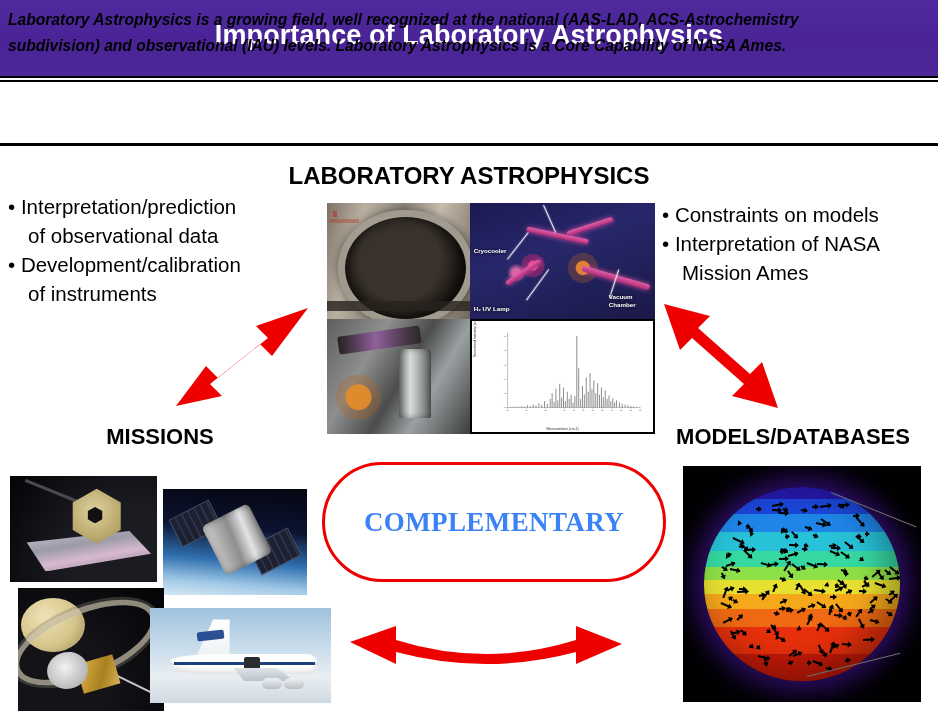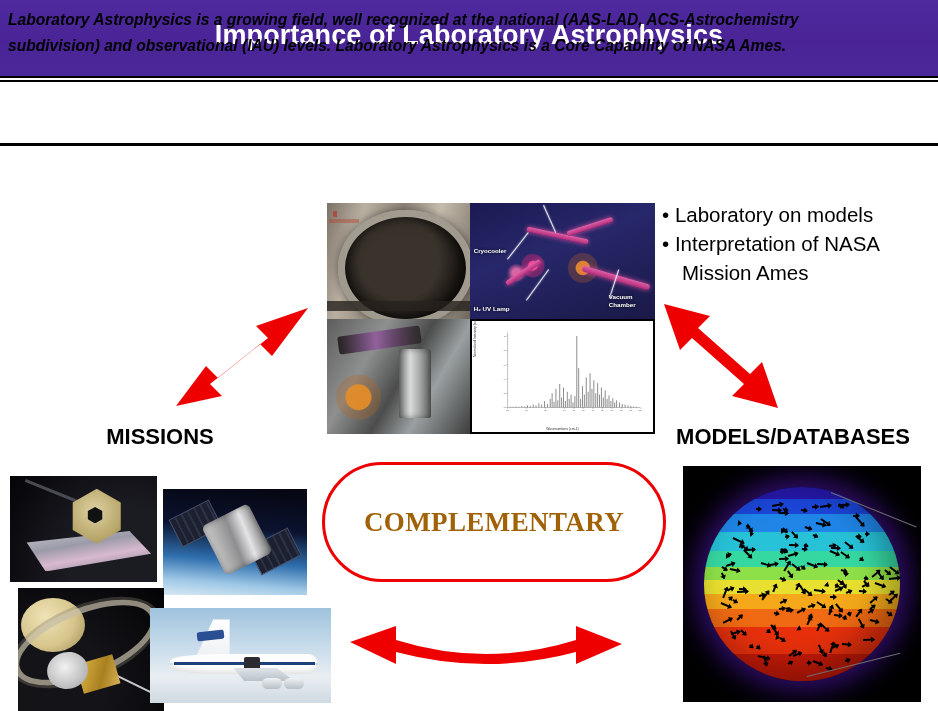--- a/index.html
+++ b/index.html
@@ -211,21 +211,21 @@
     border-radius:62px;
     background:#ffffff;
     box-sizing:border-box;
     display:flex;
     align-items:center;
     justify-content:center;
     z-index:5;
   }
   .callout-text {
     text-align:center;
-    color:#a16207;
+    color:#3b82f6;
     font-family:"Liberation Serif", serif;
     font-weight:bold;
     font-size:27px;
     line-height:31px;
     letter-spacing:0.4px;
   }
 
   
   .mission-photo { position:absolute; overflow:hidden; }
 
@@ -403,26 +403,33 @@
 
   <div class="header-bar"></div>
   <div class="header-title">Importance of Laboratory Astrophysics</div>
 
   <div class="subtitle-band"></div>
   <div class="subtitle-text">
     <div>Laboratory Astrophysics is a growing field, well recognized at the national (AAS-LAD, ACS-Astrochemistry</div>
     <div>subdivision) and observational (IAU) levels. Laboratory Astrophysics is a Core Capability of NASA Ames.</div>
   </div>
 
+  <div class="heading heading-lab">LABORATORY ASTROPHYSICS</div>
   <div class="heading heading-models">MODELS/DATABASES</div>
   <div class="heading heading-miss">MISSIONS</div>
 
+  <div class="bullets bullets-left">
+    <span class="bullet-line b-mark">Interpretation/prediction</span>
+    <span class="bullet-line b-cont">of observational data</span>
+    <span class="bullet-line b-mark">Development/calibration</span>
+    <span class="bullet-line b-cont">of instruments</span>
+  </div>
 
   <div class="bullets bullets-right">
-    <span class="bullet-line b-mark">Laboratory on models</span>
+    <span class="bullet-line b-mark">Constraints on models</span>
     <span class="bullet-line b-mark">Interpretation of NASA</span>
     <span class="bullet-line b-cont">Mission Ames</span>
   </div>
 
   <div class="lab-grid">
 
     <div class="lab-cell">
       <div class="photo-chamber"></div>
     </div>
 

